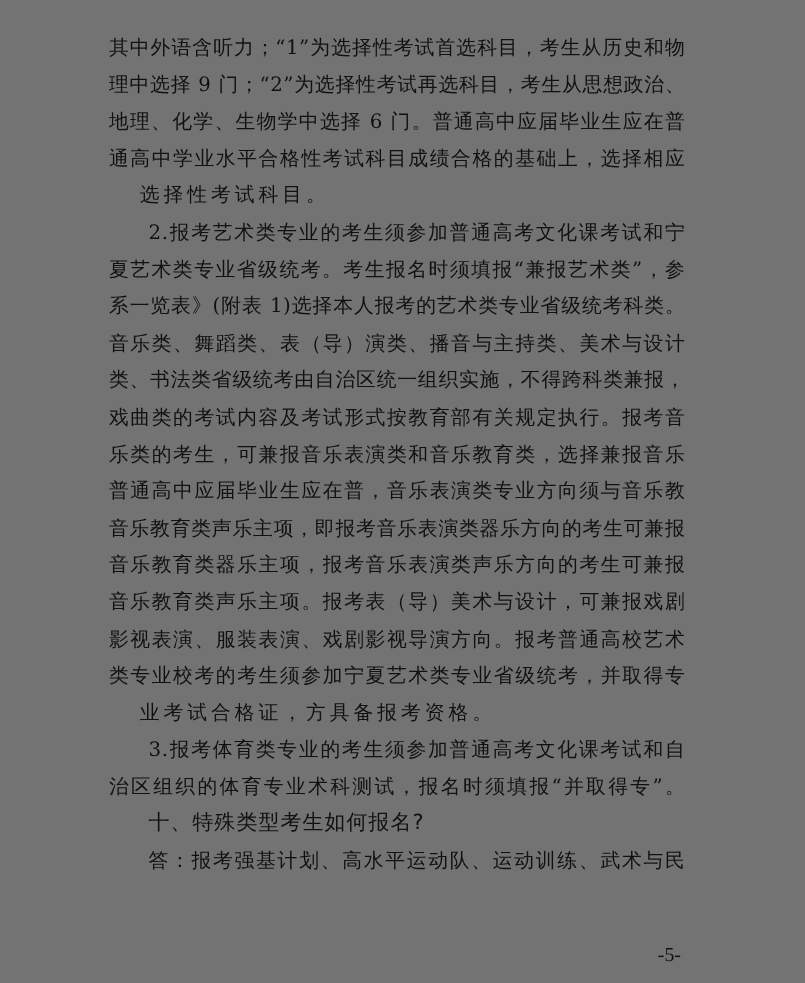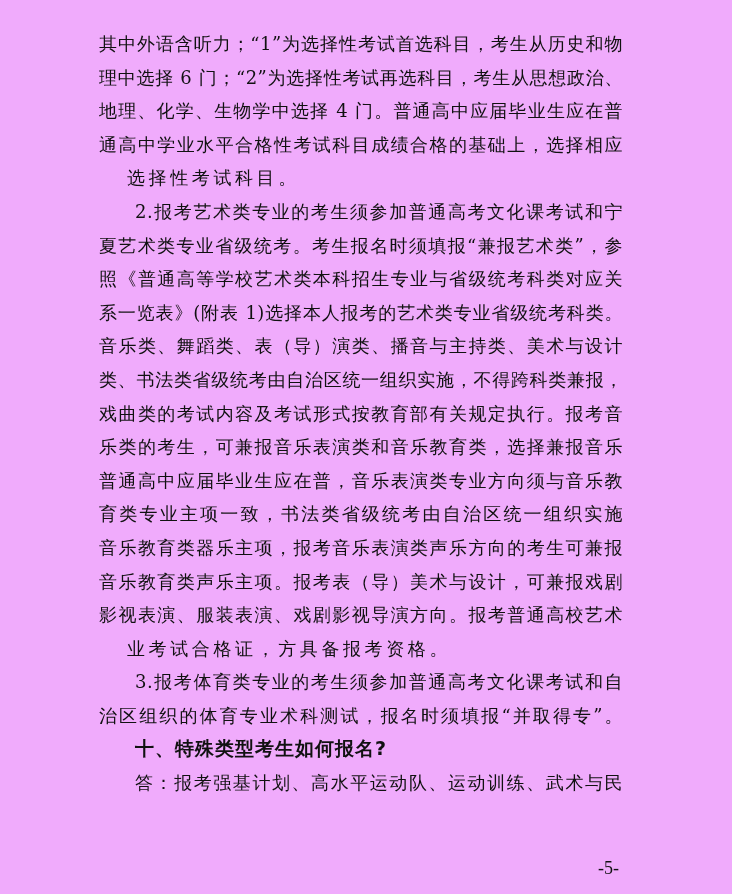--- a/index.html
+++ b/index.html
@@ -14,21 +14,21 @@
       overflow: hidden;
       font-family: "DejaVu Serif", "Liberation Serif", serif;
       color: #111111;
     }
     .page {
       position: absolute;
       left: 0;
       top: 0;
       width: 732px;
       height: 894px;
-      background: #f0abfc;
+      background: #737373;
     }
     .body-text {
       position: absolute;
       left: 99px;
       top: 27px;
       width: 524px;
     }
     .line {
       height: 33.6px;
       line-height: 33.6px;
@@ -44,21 +44,21 @@
       letter-spacing: 3.6px;
       margin-left: 28px;
     }
     .line.indent {
       padding-left: 36px;
     }
     .heading {
       height: 33.6px;
       line-height: 33.6px;
       font-size: 19px;
-      font-weight: bold;
+      font-weight: normal;
       font-family: "DejaVu Sans", "Liberation Sans", sans-serif;
       padding-left: 36px;
       white-space: nowrap;
       letter-spacing: 1px;
     }
     .page-number {
       position: absolute;
       left: 598px;
       top: 858px;
       font-size: 18px;
@@ -67,40 +67,40 @@
     }
   </style>
 </head>
 <body>
 
 <div class="page">
   <div class="body-text">
 
     <div>
       <div class="line">其中外语含听力；“1”为选择性考试首选科目，考生从历史和物</div>
-      <div class="line">理中选择 6 门；“2”为选择性考试再选科目，考生从思想政治、</div>
-      <div class="line">地理、化学、生物学中选择 4 门。普通高中应届毕业生应在普</div>
+      <div class="line">理中选择 9 门；“2”为选择性考试再选科目，考生从思想政治、</div>
+      <div class="line">地理、化学、生物学中选择 6 门。普通高中应届毕业生应在普</div>
       <div class="line">通高中学业水平合格性考试科目成绩合格的基础上，选择相应</div>
       <div class="line last">选择性考试科目。</div>
     </div>
 
     <div>
       <div class="line indent">2.报考艺术类专业的考生须参加普通高考文化课考试和宁</div>
       <div class="line">夏艺术类专业省级统考。考生报名时须填报“兼报艺术类”，参</div>
-      <div class="line">照《普通高等学校艺术类本科招生专业与省级统考科类对应关</div>
       <div class="line">系一览表》(附表 1)选择本人报考的艺术类专业省级统考科类。</div>
       <div class="line">音乐类、舞蹈类、表（导）演类、播音与主持类、美术与设计</div>
       <div class="line">类、书法类省级统考由自治区统一组织实施，不得跨科类兼报，</div>
       <div class="line">戏曲类的考试内容及考试形式按教育部有关规定执行。报考音</div>
       <div class="line">乐类的考生，可兼报音乐表演类和音乐教育类，选择兼报音乐</div>
       <div class="line">普通高中应届毕业生应在普，音乐表演类专业方向须与音乐教</div>
-      <div class="line">育类专业主项一致，书法类省级统考由自治区统一组织实施</div>
+      <div class="line">音乐教育类声乐主项，即报考音乐表演类器乐方向的考生可兼报</div>
       <div class="line">音乐教育类器乐主项，报考音乐表演类声乐方向的考生可兼报</div>
       <div class="line">音乐教育类声乐主项。报考表（导）美术与设计，可兼报戏剧</div>
       <div class="line">影视表演、服装表演、戏剧影视导演方向。报考普通高校艺术</div>
+      <div class="line">类专业校考的考生须参加宁夏艺术类专业省级统考，并取得专</div>
       <div class="line last">业考试合格证，方具备报考资格。</div>
     </div>
 
     <div>
       <div class="line indent">3.报考体育类专业的考生须参加普通高考文化课考试和自</div>
       <div class="line">治区组织的体育专业术科测试，报名时须填报“并取得专”。</div>
     </div>
 
     <div class="heading">十、特殊类型考生如何报名?</div>
 

